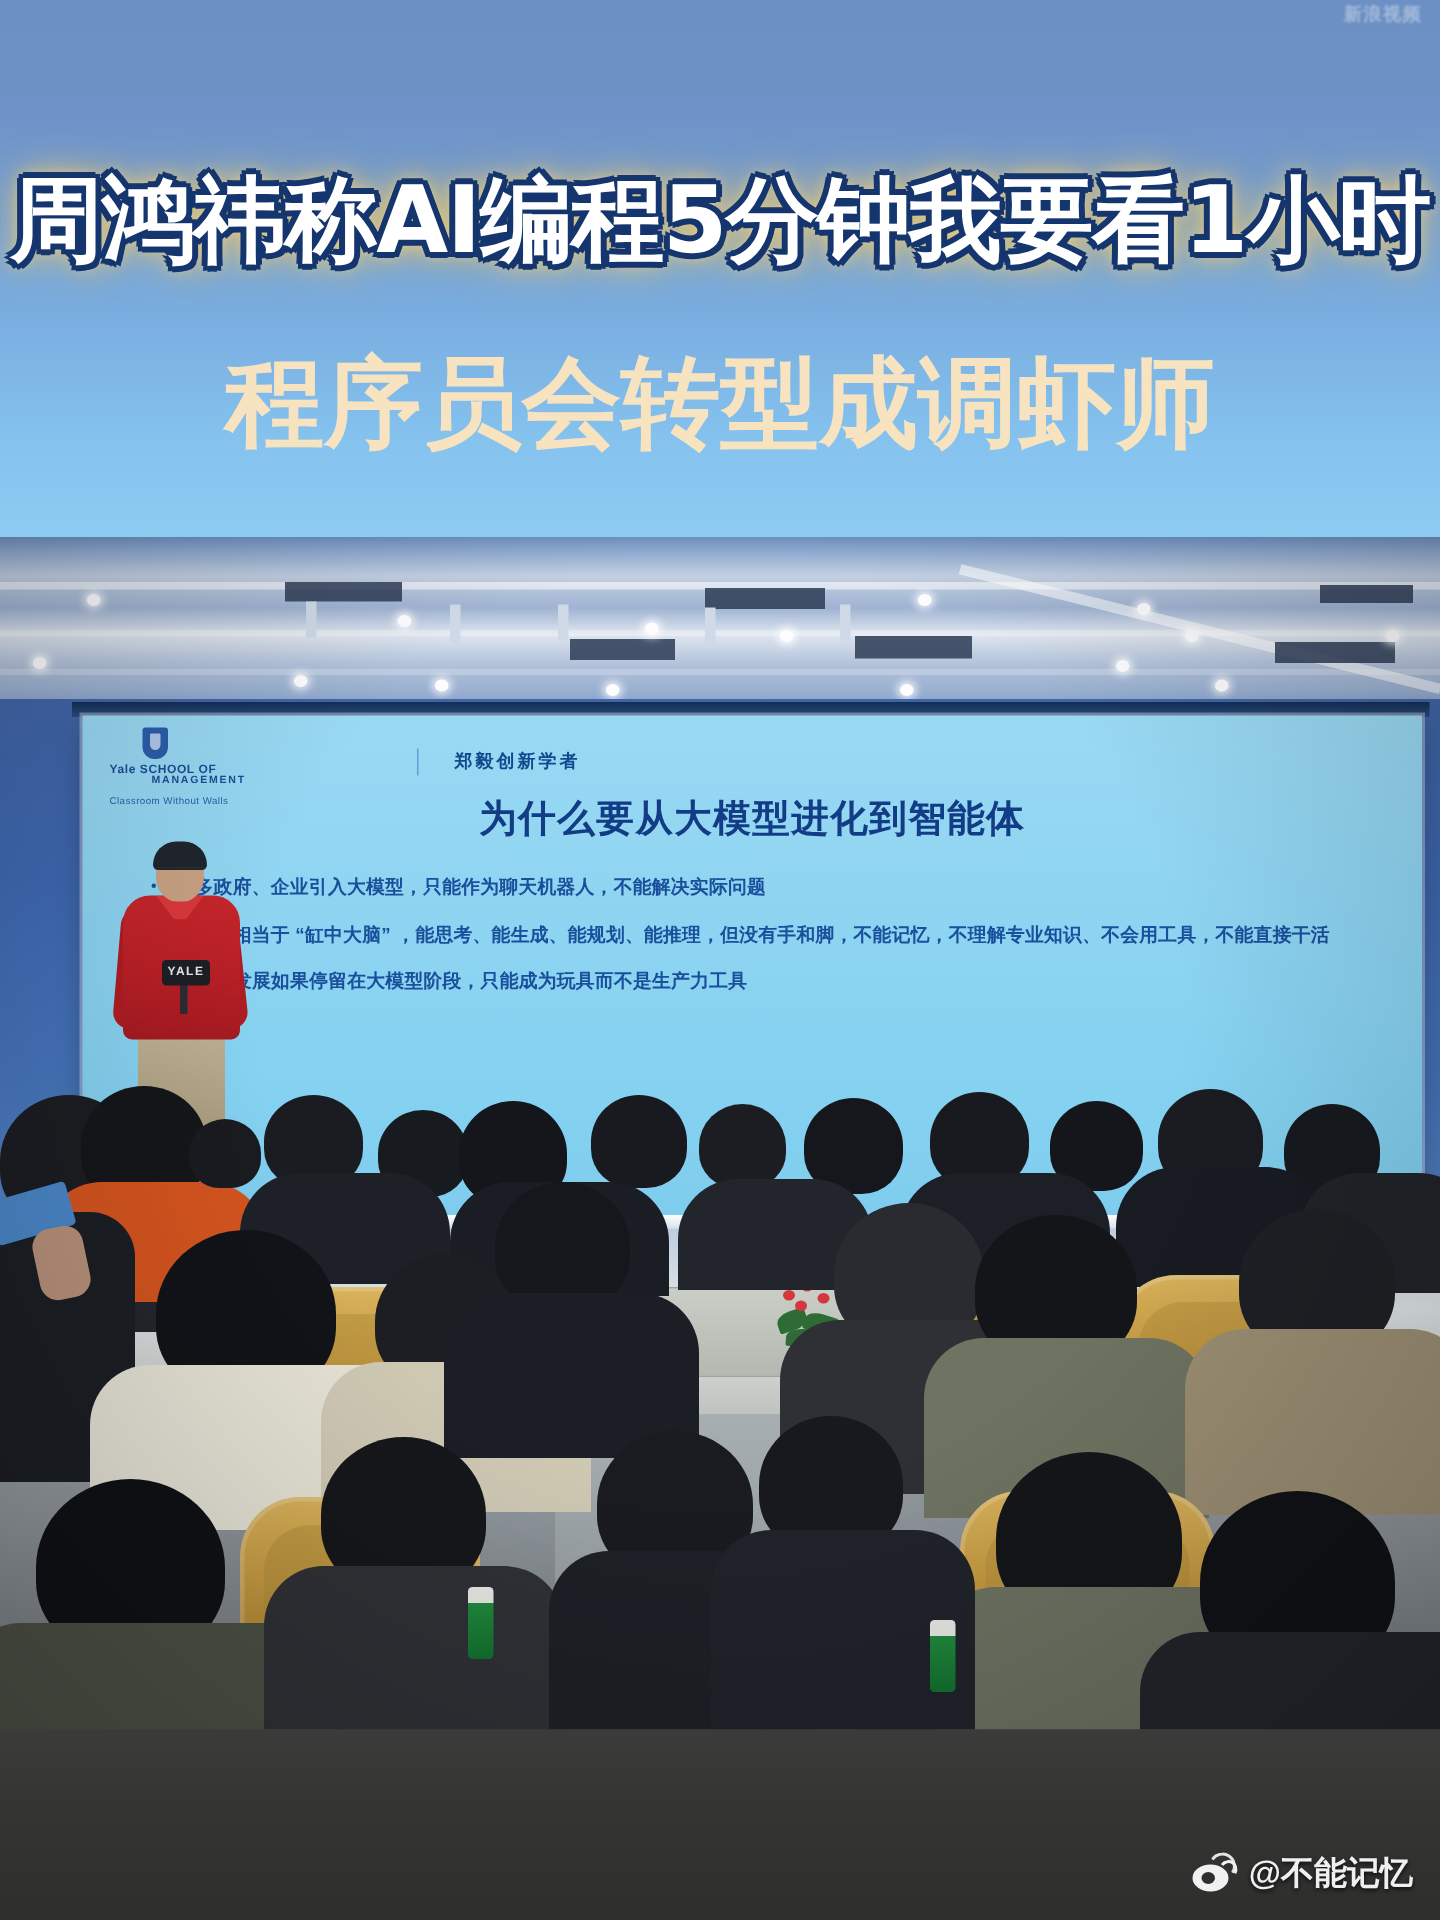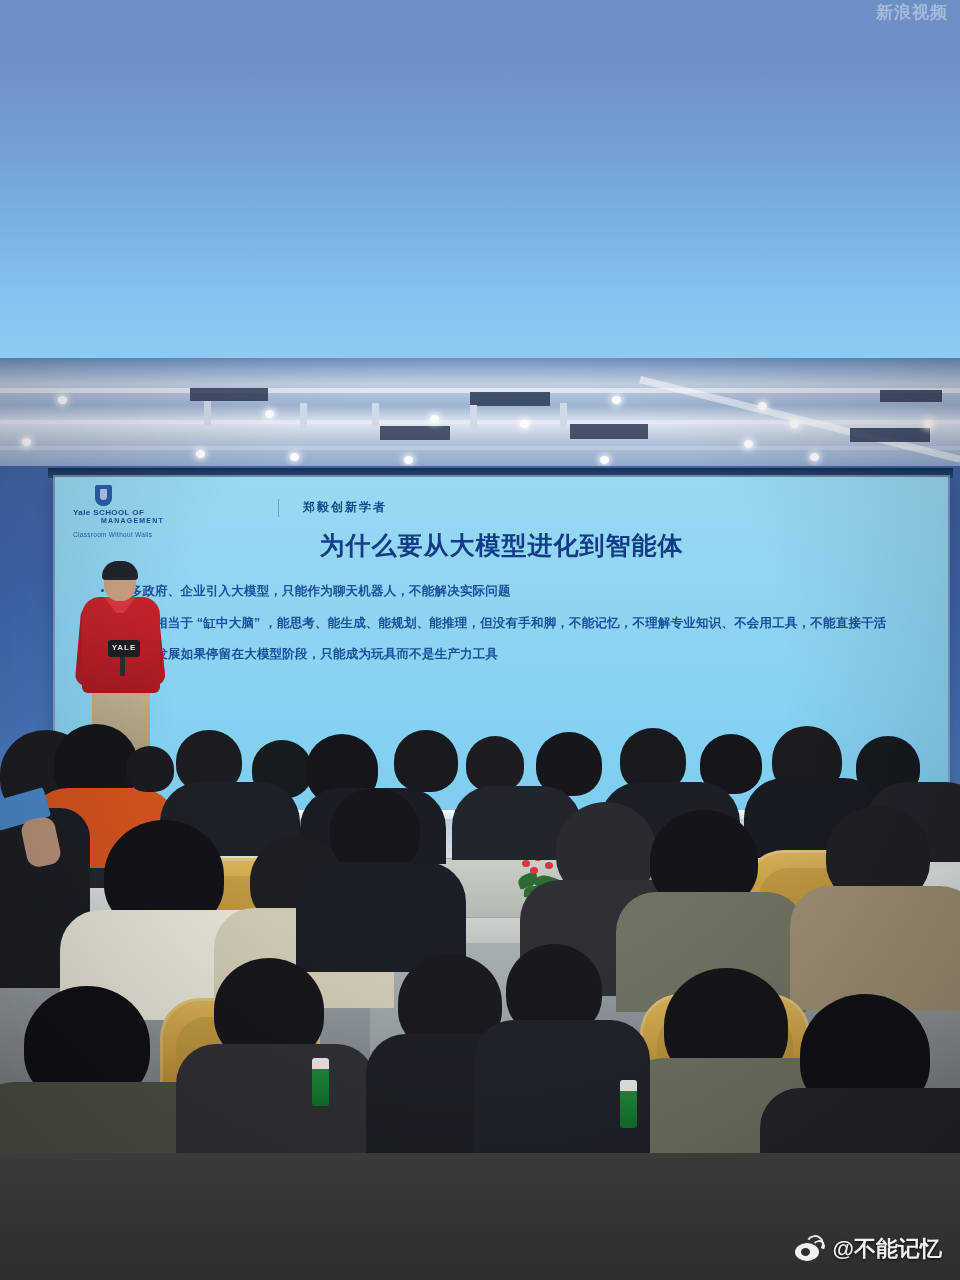--- a/index.html
+++ b/index.html
@@ -16,21 +16,21 @@
   }
 
   
   .banner{
     position:absolute;left:0;top:0;width:960px;height:358px;
     background:linear-gradient(180deg,#6d90c4 0%,#6e91c6 18%,#74a0d4 42%,#7cb3e4 65%,#86c4ef 84%,#8ecbf2 100%);
     overflow:hidden;
   }
   .banner-wm{
     position:absolute;right:12px;top:1px;
-    font-size:17px;color:rgba(255,255,255,.38);
+    font-size:12px;color:rgba(255,255,255,.38);
     letter-spacing:1px;filter:blur(.6px);
     font-weight:700;
     font-family:Liberation Serif, serif;
   }
   .hl{
     position:absolute;left:0;width:960px;text-align:center;
     font-weight:900;line-height:1;white-space:nowrap;
     font-family:"DejaVu Sans","Liberation Sans",sans-serif;
   }
   
@@ -213,20 +213,22 @@
   .wm-logo .arc1{right:0;top:3px;width:12px;height:12px;transform:rotate(-12deg);}
   .wm-logo .arc2{right:1px;top:-2px;width:18px;height:18px;transform:rotate(-12deg);opacity:.92;}
 </style>
 </head>
 <body>
 
 <div id="stage">
 
   <div class="banner">
     <div class="banner-wm">新浪视频</div>
+    <div class="hl hl1">周鸿祎称AI编程5分钟我要看1小时</div>
+    <div class="hl hl2">程序员会转型成调虾师</div>
   </div>
 
   <div class="video">
 
     <div class="ceiling">
       <div class="beam" style="left:0;top:30px;width:960px;height:5px;"></div>
       <div class="beam" style="left:0;top:62px;width:960px;height:4px;opacity:.5;"></div>
       <div class="beam" style="left:0;top:88px;width:960px;height:4px;opacity:.4;"></div>
       <div class="beam" style="left:640px;top:18px;width:330px;height:7px;transform:rotate(14deg);transform-origin:left;"></div>
       <div class="fixture" style="left:190px;top:30px;width:78px;height:13px;"></div>

